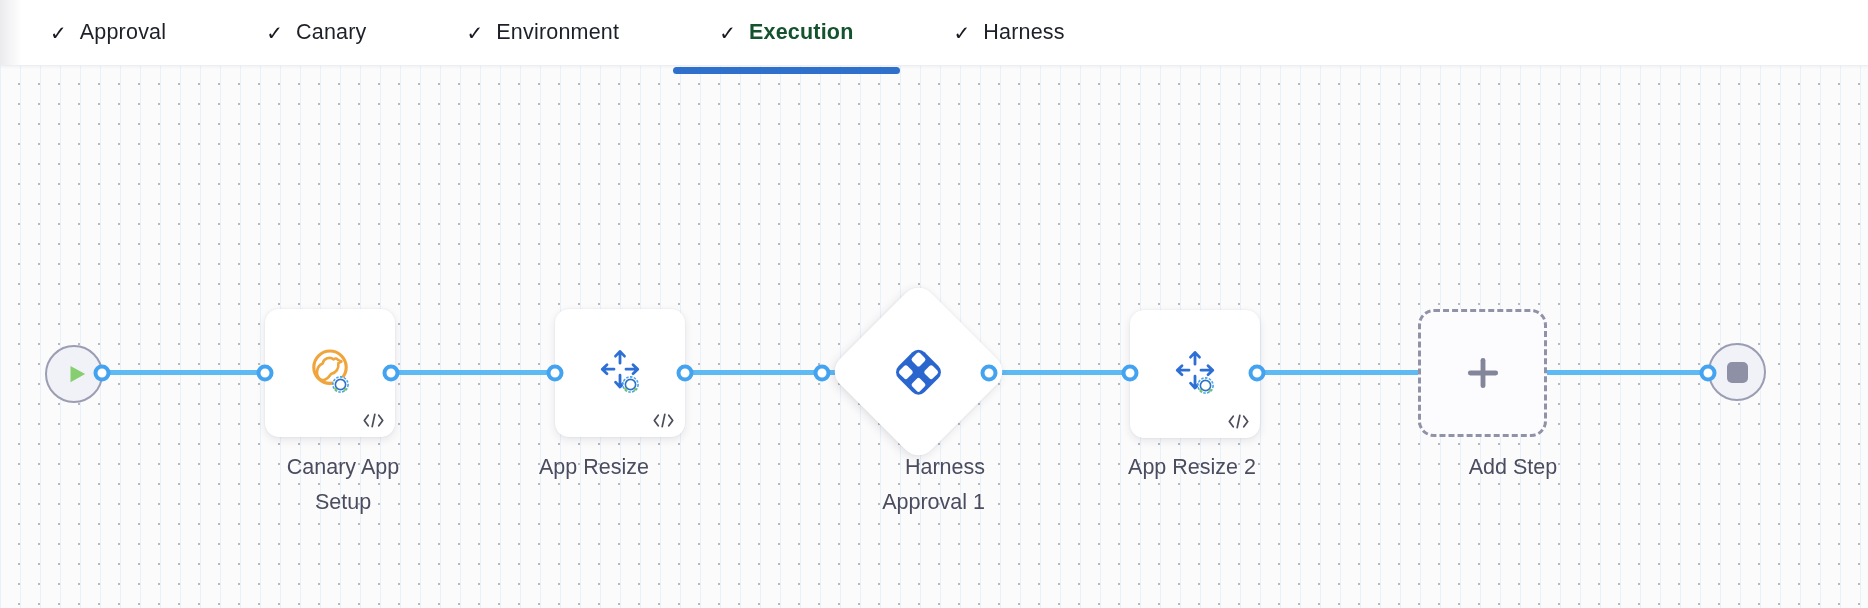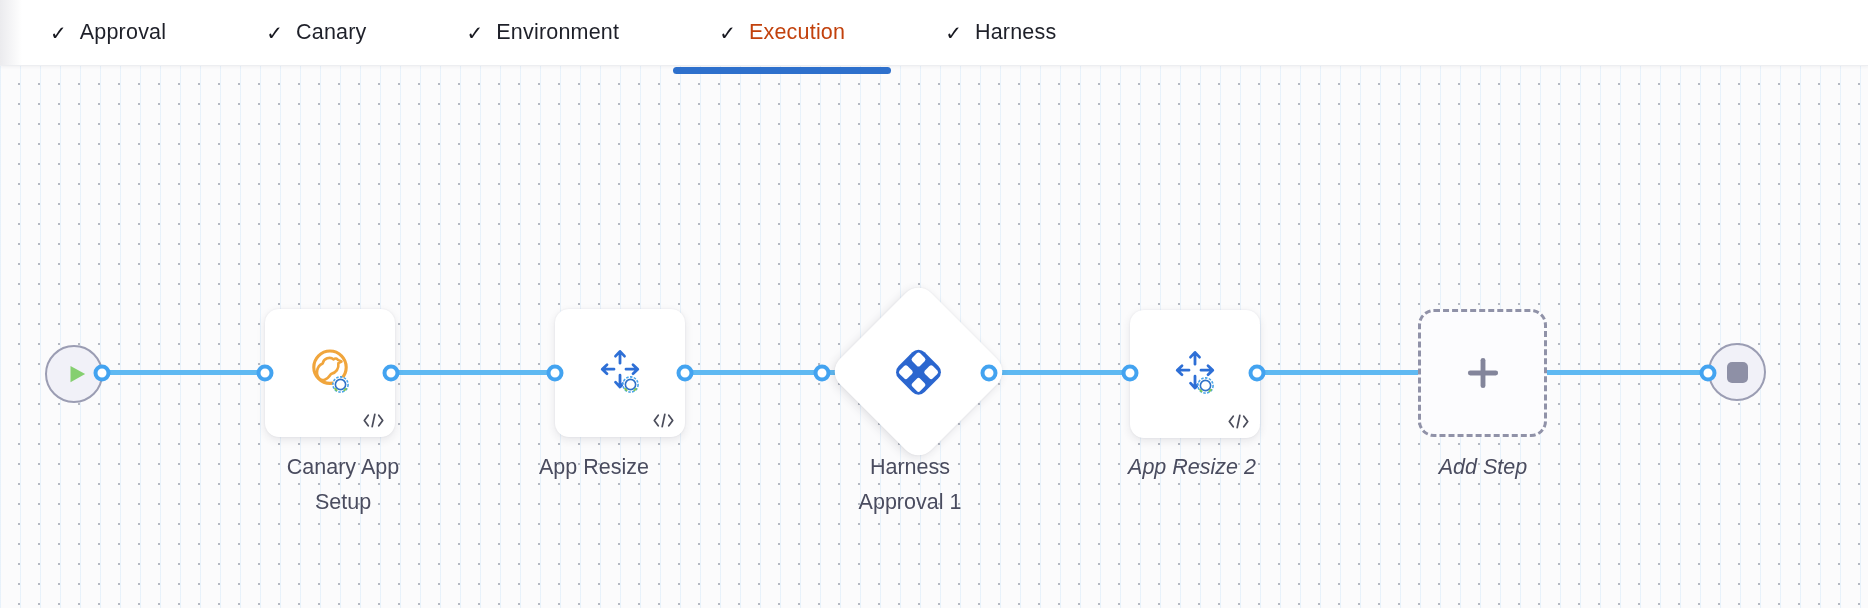--- a/index.html
+++ b/index.html
@@ -29,21 +29,21 @@
   .tabbar::before{
     content:"";position:absolute;left:0;top:0;bottom:0;width:22px;
     background:linear-gradient(to right,#ebebee,rgba(255,255,255,0));
   }
   .tab{
     position:relative;height:100%;display:flex;align-items:center;
     padding:0 50px;cursor:pointer;gap:13px;
   }
   .tab .check{font-size:20px;font-weight:700;color:#16171f;line-height:1;}
   .tab .tab-label{font-size:21.5px;color:#1e2029;letter-spacing:.2px;}
-  .tab.active .tab-label{font-weight:400;color:#c2410c;}
+  .tab.active .tab-label{font-weight:700;color:#14532d;}
   .tab.active::after{
     content:"";position:absolute;left:4px;right:4px;bottom:-9px;height:7px;
     border-radius:4px;background:#2e70cc;
   }
   
   .flow-line{
     position:absolute;left:100px;top:370px;width:1612px;height:5px;
     background:#5fb9f2;border-radius:3px;z-index:1;
   }
   .dot{
@@ -197,23 +197,23 @@
   <span class="dot" style="left:555px;top:373px;"></span>
   <span class="dot" style="left:685px;top:373px;"></span>
   <span class="dot" style="left:822px;top:373px;"></span>
   <span class="dot" style="left:989px;top:373px;"></span>
   <span class="dot" style="left:1130px;top:373px;"></span>
   <span class="dot" style="left:1257px;top:373px;"></span>
   <span class="dot" style="left:1708px;top:373px;"></span>
 
   <div class="node-label" style="left:273px;width:140px;">Canary App Setup</div>
   <div class="node-label" style="left:494px;width:200px;">App Resize</div>
-  <div class="node-label" style="left:835px;width:150px;">Harness Approval 1</div>
-  <div class="node-label" style="left:1092px;width:200px;font-style:italic;">App Resize 2</div>
-  <div class="node-label" style="left:1383px;width:200px;font-style:italic;">Add Step</div>
+  <div class="node-label" style="left:835px;width:150px;text-align:right;">Harness Approval 1</div>
+  <div class="node-label" style="left:1092px;width:200px;">App Resize 2</div>
+  <div class="node-label" style="left:1413px;width:200px;">Add Step</div>
 </div>
 
 <header class="tabbar">
   <div class="tab">
     <span class="check">✓</span>
     <span class="tab-label">Approval</span>
   </div>
   <div class="tab">
     <span class="check">✓</span>
     <span class="tab-label">Canary</span>

